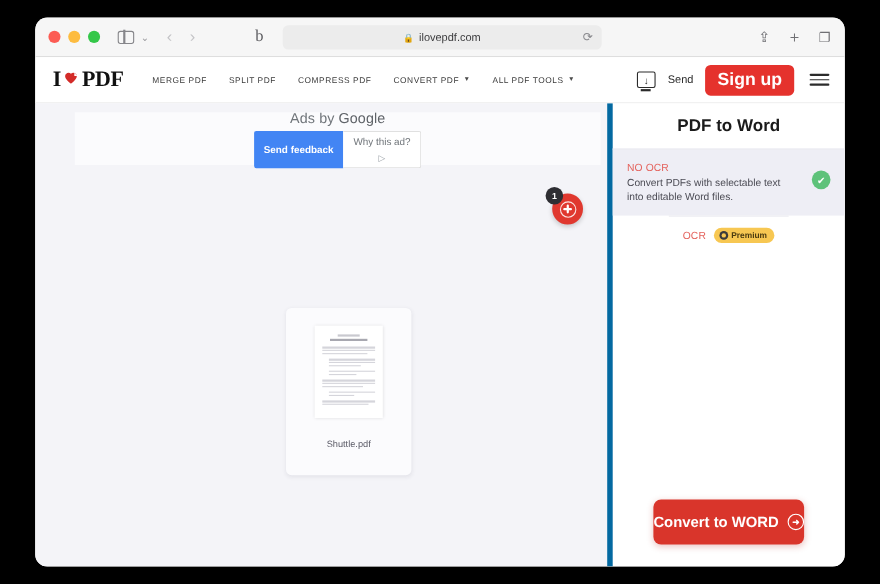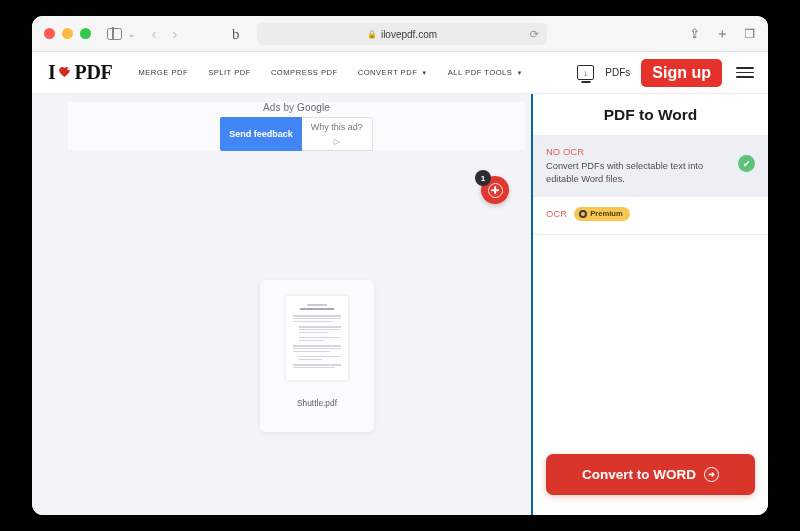--- a/index.html
+++ b/index.html
@@ -138,21 +138,21 @@
     position: absolute; left: 36px; top: 12px;
     font-size: 13px; color: #b9b9c2;
   }
 
   .ad-block {
     position: absolute; left: 36px; top: 8px; right: 6px;
     height: 48px; background: #fbfbfd;
     display: flex; flex-direction: column; align-items: center; justify-content: center;
     gap: 4px;
   }
-  .ads-by { font-size: 10px; color: #70757a; letter-spacing: 0.1px; }
+  .ads-by { font-size: 13px; color: #70757a; letter-spacing: 0.1px; }
   .ads-by .g-google { color: #5f6368; }
   .ad-btns { display: flex; align-items: stretch; }
   .send-feedback {
     background: #4285f4; color: #fff;
     font-size: 9px; font-weight: 700;
     padding: 4px 9px; border-radius: 2px 0 0 2px; border: none;
     cursor: pointer;
   }
   .why-ad {
     background: #fff; color: #70757a;
@@ -214,25 +214,26 @@
   .fab-badge {
     position: absolute; left: -6px; top: -6px;
     width: 16px; height: 16px; border-radius: 50%;
     background: #2e2e33; color: #fff;
     font-size: 8px; font-weight: 700;
     display: flex; align-items: center; justify-content: center;
   }
 
   
   .sidebar {
-    width: 237px;
+    width: 216px;
     background: #fff;
-    border-left: 2px solid #0369a1;
+    border-left: 5px solid #0369a1;
     display: flex; flex-direction: column;
     position: relative;
+    align-items: center;
   }
   .sb-title {
     text-align: center;
     font-size: 15.5px; font-weight: 700; color: #1b1b1b;
     padding: 12px 0 11px;
   }
   .opt {
     padding: 10px 13px;
     border-top: 1px solid #ececf1;
     display: flex; align-items: flex-start; gap: 24px;
@@ -351,21 +352,21 @@
           <span class="caret">▼</span>
         </span>
         <span class="navitem">
           <span>ALL PDF TOOLS</span>
           <span class="caret">▼</span>
         </span>
       </div>
 
       <div class="header-right">
         <span class="desktop-ico">↓</span>
-        <span class="login">PDFs</span>
+        <span class="login">Send</span>
         <button class="signup">Sign up</button>
         <span class="burger">
           <span></span>
             <span></span>
             <span></span>
         </span>
       </div>
     </div>
 
     <div class="body-area">

